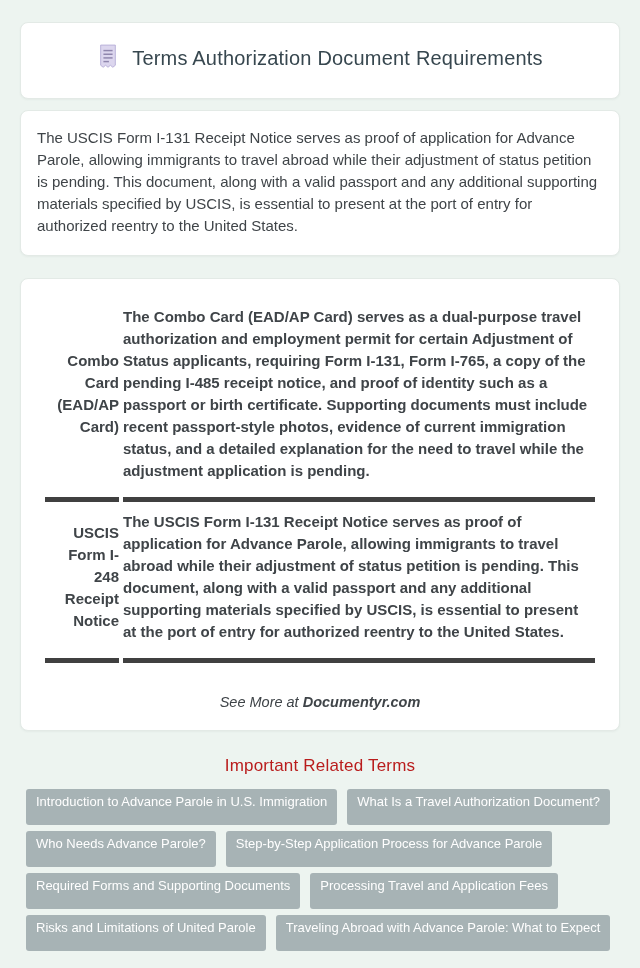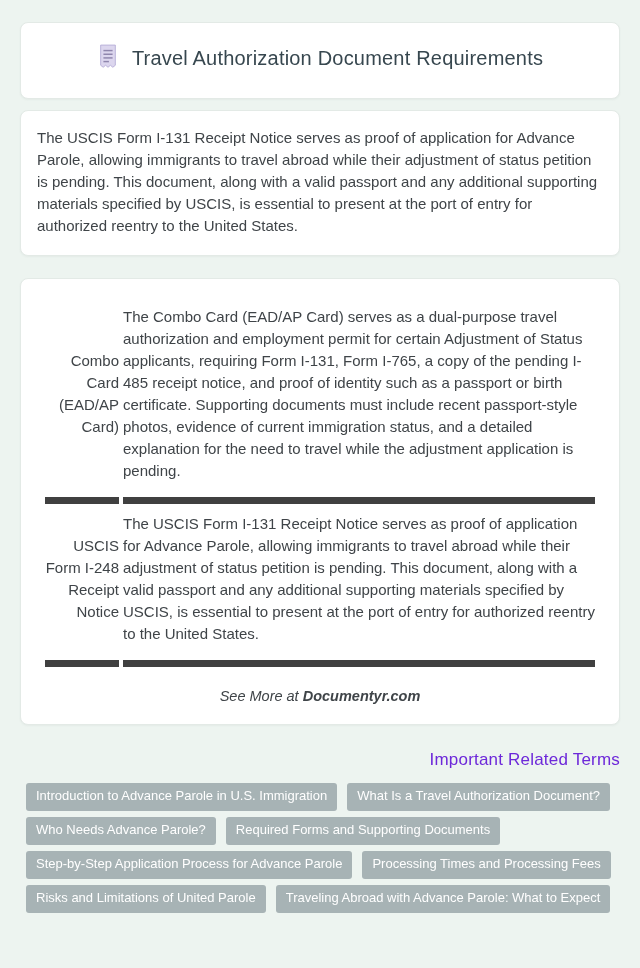--- a/index.html
+++ b/index.html
@@ -54,79 +54,80 @@
     padding: 18px 20px 20px 20px;
     margin-bottom: 25px;
   }
   table.glossary {
     border-collapse: separate;
     border-spacing: 4px 0;
     width: 100%;
     table-layout: fixed;
   }
   table.glossary td {
-    border-bottom: 7px solid #404040;
+    border-bottom: 5px solid #404040;
     font-size: 15px;
     line-height: 22px;
     color: #3f4448;
     padding: 9px 0 15px 0;
     vertical-align: middle;
+    font-weight: bold;
   }
   td.term-cell { width: 74px; text-align: right; }
   td.desc-cell { }
   .see-more {
     text-align: center;
     font-style: italic;
     font-size: 14.5px;
     color: #3f4448;
-    margin-top: 21px;
+    margin-top: 31px;
   }
   .see-more b { font-weight: 700; }
 
   
   .related-heading {
-    text-align: right;
+    text-align: center;
     font-size: 17px;
     font-weight: 500;
-    color: #6d28d9;
+    color: #b91c1c;
     margin: 0 0 13px 0;
     letter-spacing: 0.2px;
   }
   .tags {
     display: flex;
     flex-wrap: wrap;
     gap: 6px 10px;
     padding: 0 6px;
   }
   .tag {
     display: inline-block;
     background: #a7b3b5;
     color: #ffffff;
     font-size: 13px;
     line-height: 26px;
-    height: 28px;
+    height: 36px;
     padding: 0 10px;
     border-radius: 3px;
     white-space: nowrap;
     cursor: pointer;
   }
 </style>
 </head>
 <body>
 
 <div class="wrap">
 
   <div class="card title-card">
     <h1><span class="receipt-icon"><svg width="22" height="26" viewBox="0 0 24 28" aria-hidden="true">
             <path d="M4 1 L20 1 L20 23 L17.3 25.2 L14.6 23 L12 25.2 L9.4 23 L6.7 25.2 L4 23 Z" fill="#dcd6ee" stroke="#b7aed8" stroke-width="1"></path>
             <line x1="7" y1="7" x2="17" y2="7" stroke="#8f86ad" stroke-width="1.6"></line>
             <line x1="7" y1="11" x2="17" y2="11" stroke="#8f86ad" stroke-width="1.6"></line>
             <line x1="7" y1="15" x2="17" y2="15" stroke="#8f86ad" stroke-width="1.6"></line>
             <line x1="7" y1="19" x2="13" y2="19" stroke="#8f86ad" stroke-width="1.6"></line>
-          </svg></span><span>Travel Authorization Document Requirements</span><br></h1>
+          </svg></span><span>Terms Authorization Document Requirements</span><br></h1>
   </div>
 
   <div class="card intro-card">
     <p>The USCIS Form I-131 Receipt Notice serves as proof of application for Advance Parole, allowing immigrants to travel abroad while their adjustment of status petition is pending. This document, along with a valid passport and any additional supporting materials specified by USCIS, is essential to present at the port of entry for authorized reentry to the United States.</p>
   </div>
 
   <div class="card table-card">
     <table class="glossary">
       <tbody>
           <tr>
@@ -140,21 +141,21 @@
     </tbody>
       </table>
     <div class="see-more"><span>See More at </span><b>Documentyr.com</b></div>
   </div>
 
   <h2 class="related-heading">Important Related Terms</h2>
   <div class="tags">
     <span class="tag">Introduction to Advance Parole in U.S. Immigration</span>
     <span class="tag">What Is a Travel Authorization Document?</span>
     <span class="tag">Who Needs Advance Parole?</span>
+    <span class="tag">Step-by-Step Application Process for Advance Parole</span>
     <span class="tag">Required Forms and Supporting Documents</span>
-    <span class="tag">Step-by-Step Application Process for Advance Parole</span>
-    <span class="tag">Processing Times and Processing Fees</span>
+    <span class="tag">Processing Travel and Application Fees</span>
     <span class="tag">Risks and Limitations of United Parole</span>
     <span class="tag">Traveling Abroad with Advance Parole: What to Expect</span>
 
   </div>
 
 </div>
 
 </body></html>

